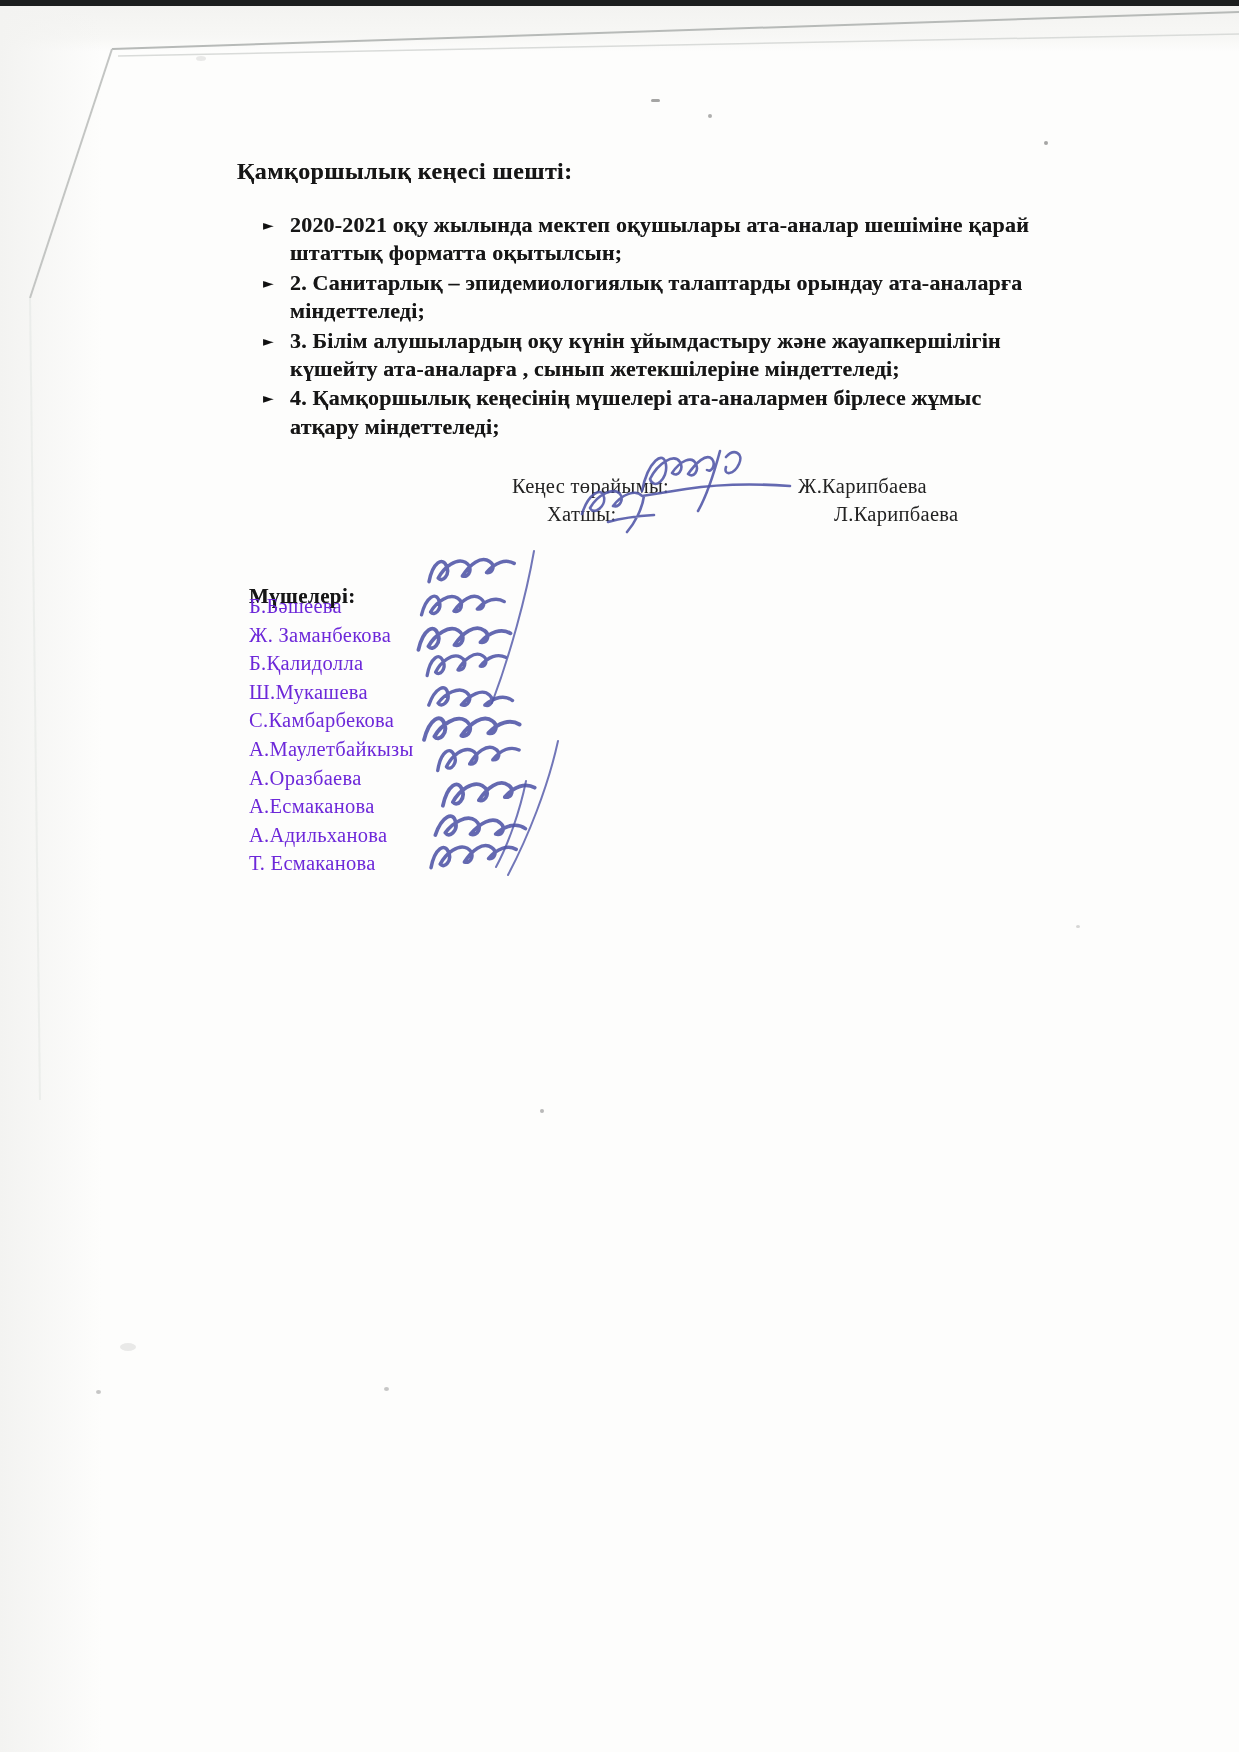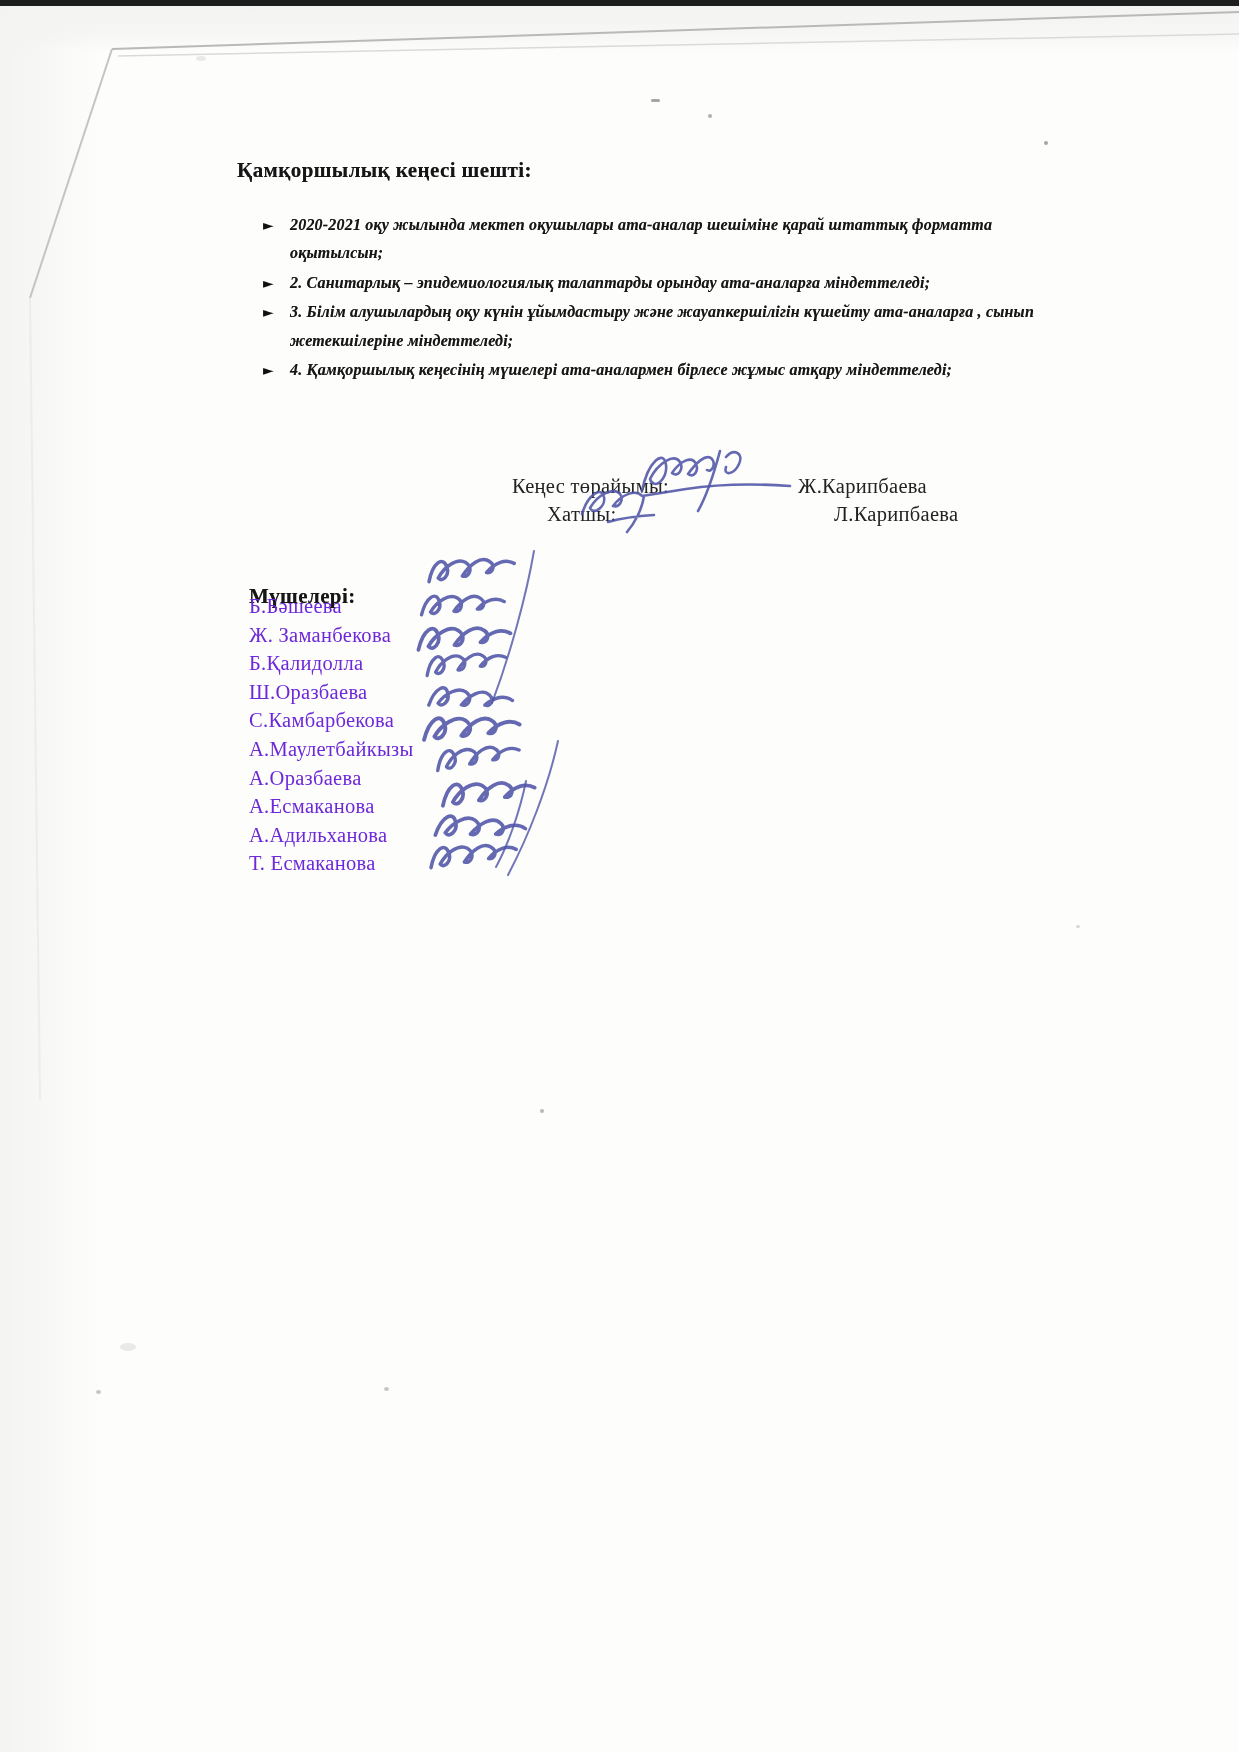--- a/index.html
+++ b/index.html
@@ -13,33 +13,33 @@
   
   .scan-shade-top{position:absolute;left:0;top:0;width:1239px;height:52px;
     background:linear-gradient(180deg,#f2f2f0 0%,#f7f7f5 70%,rgba(247,247,245,0) 100%);}
   .scan-shade-left{position:absolute;left:0;top:0;width:120px;height:1752px;
     background:linear-gradient(90deg,#f3f3f1 0%,rgba(243,243,241,0) 85%);}
   .topband{position:absolute;left:0;top:0;width:1239px;height:6px;background:#1c1e1e;}
   .edges-svg{position:absolute;left:0;top:0;pointer-events:none;}
 
   .doc-title{
     position:absolute;left:237px;top:158px;
-    font-size:21px;font-weight:bold;letter-spacing:.4px;color:#161616;
+    font-size:24px;font-weight:bold;letter-spacing:.4px;color:#161616;
     text-shadow:0 0 .5px rgba(0,0,0,.55);
     text-align:center;
   }
   .decision-list{position:absolute;left:263px;top:211px;width:790px;}
   .decision-item{display:flex;margin:0 0 1px 0;}
   .decision-marker{
     flex:0 0 27px;font-size:14px;line-height:28.4px;color:#101010;
     font-family:"DejaVu Sans",sans-serif;
   }
   .decision-text{
-    flex:1;font-size:16px;line-height:28.4px;font-weight:bold;
-    color:#161616;letter-spacing:.2px;text-shadow:0 0 .5px rgba(0,0,0,.5);font-style:italic;
+    flex:1;font-size:22px;line-height:28.4px;font-weight:bold;
+    color:#161616;letter-spacing:.2px;text-shadow:0 0 .5px rgba(0,0,0,.5);
   }
   .sig-row{position:absolute;font-size:20.5px;letter-spacing:.3px;color:#222;}
   .sig-row .sig-name{position:absolute;white-space:nowrap;}
   .row-chairman{left:512px;top:475px;text-align:right;}
   .row-chairman .sig-name{left:286px;top:0;}
   .row-secretary{left:547px;top:503px;}
   .row-secretary .sig-name{left:287px;top:0;}
 
   .members-heading{
     position:absolute;left:249px;top:584px;
@@ -126,21 +126,21 @@
     <path class="sig-stroke thin" d="M126 6 C118 52 102 110 84 158"></path>
     <path class="sig-stroke thin" d="M150 196 C140 242 120 292 100 330"></path>
     <path class="sig-stroke thin" d="M118 236 C112 266 100 300 88 322"></path>
   </svg>
 
   <div class="members-heading">Мүшелері:</div>
   <div class="members-list">
     <div class="member-name">Б.Бәшеева</div>
     <div class="member-name">Ж. Заманбекова</div>
     <div class="member-name">Б.Қалидолла</div>
-    <div class="member-name">Ш.Оразбаева</div>
+    <div class="member-name">Ш.Мукашева</div>
     <div class="member-name">С.Камбарбекова</div>
     <div class="member-name">А.Маулетбайкызы</div>
     <div class="member-name">А.Оразбаева</div>
     <div class="member-name">А.Есмаканова</div>
     <div class="member-name">А.Адильханова</div>
     <div class="member-name">Т. Есмаканова</div>
   </div>
 
   <div class="speck" style="left:196px;top:56px;width:10px;height:5px;opacity:.10;"></div>
   <div class="speck" style="left:651px;top:99px;width:9px;height:3px;opacity:.45;border-radius:2px;"></div>

